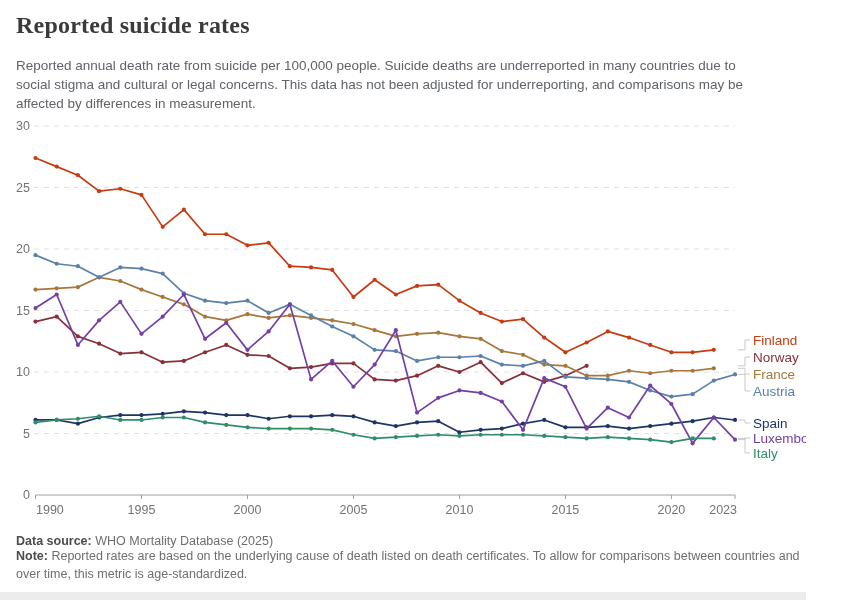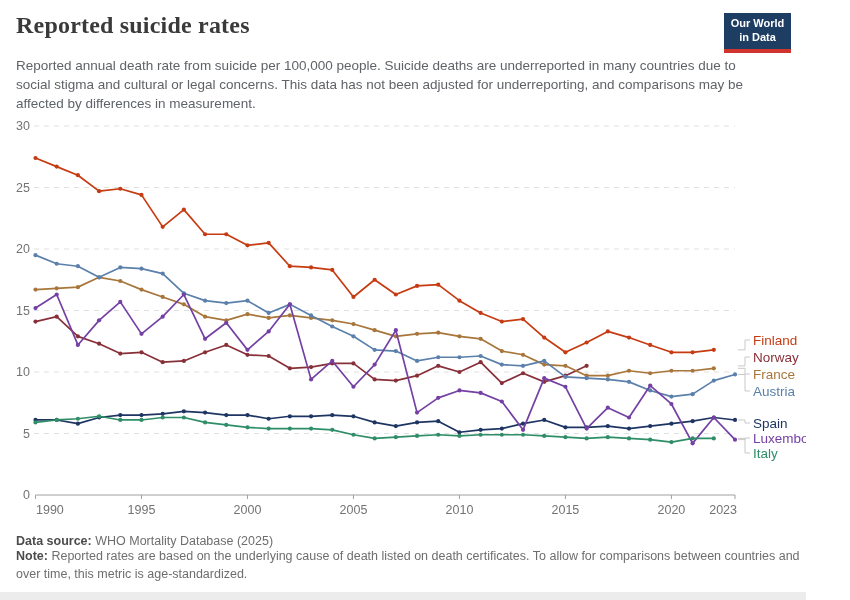--- a/index.html
+++ b/index.html
@@ -22,24 +22,20 @@
   .bottom-strip{position:absolute;left:0;bottom:0;width:850px;height:8px;background:#ececec;}
   svg text{font-family:"Liberation Sans", sans-serif;}
 </style>
 </head>
 <body>
 
 <div class="page">
 
   <div class="title">Reported suicide rates</div>
 
-  <div class="logo">
-    <span>Our World</span>
-    <span>in Data</span>
-  </div>
 
   <div class="subtitle">Reported annual death rate from suicide per 100,000 people. Suicide deaths are underreported in many countries due to social stigma and cultural or legal concerns. This data has not been adjusted for underreporting, and comparisons may be affected by differences in measurement.</div>
 
   <div class="chart-wrap">
     <svg width="850" height="404" viewBox="0 0 850 404" xmlns="http://www.w3.org/2000/svg">
         <text x="30" y="383.3" text-anchor="end" fill="#737373" font-size="12.5">0</text>
         <line x1="34" x2="735" y1="317.5" y2="317.5" stroke="#e0e0e0" stroke-width="1" stroke-dasharray="5 5"></line>
         <text x="30" y="321.8" text-anchor="end" fill="#737373" font-size="12.5">5</text>
         <line x1="34" x2="735" y1="256" y2="256" stroke="#e0e0e0" stroke-width="1" stroke-dasharray="5 5"></line>
         <text x="30" y="260.3" text-anchor="end" fill="#737373" font-size="12.5">10</text>

